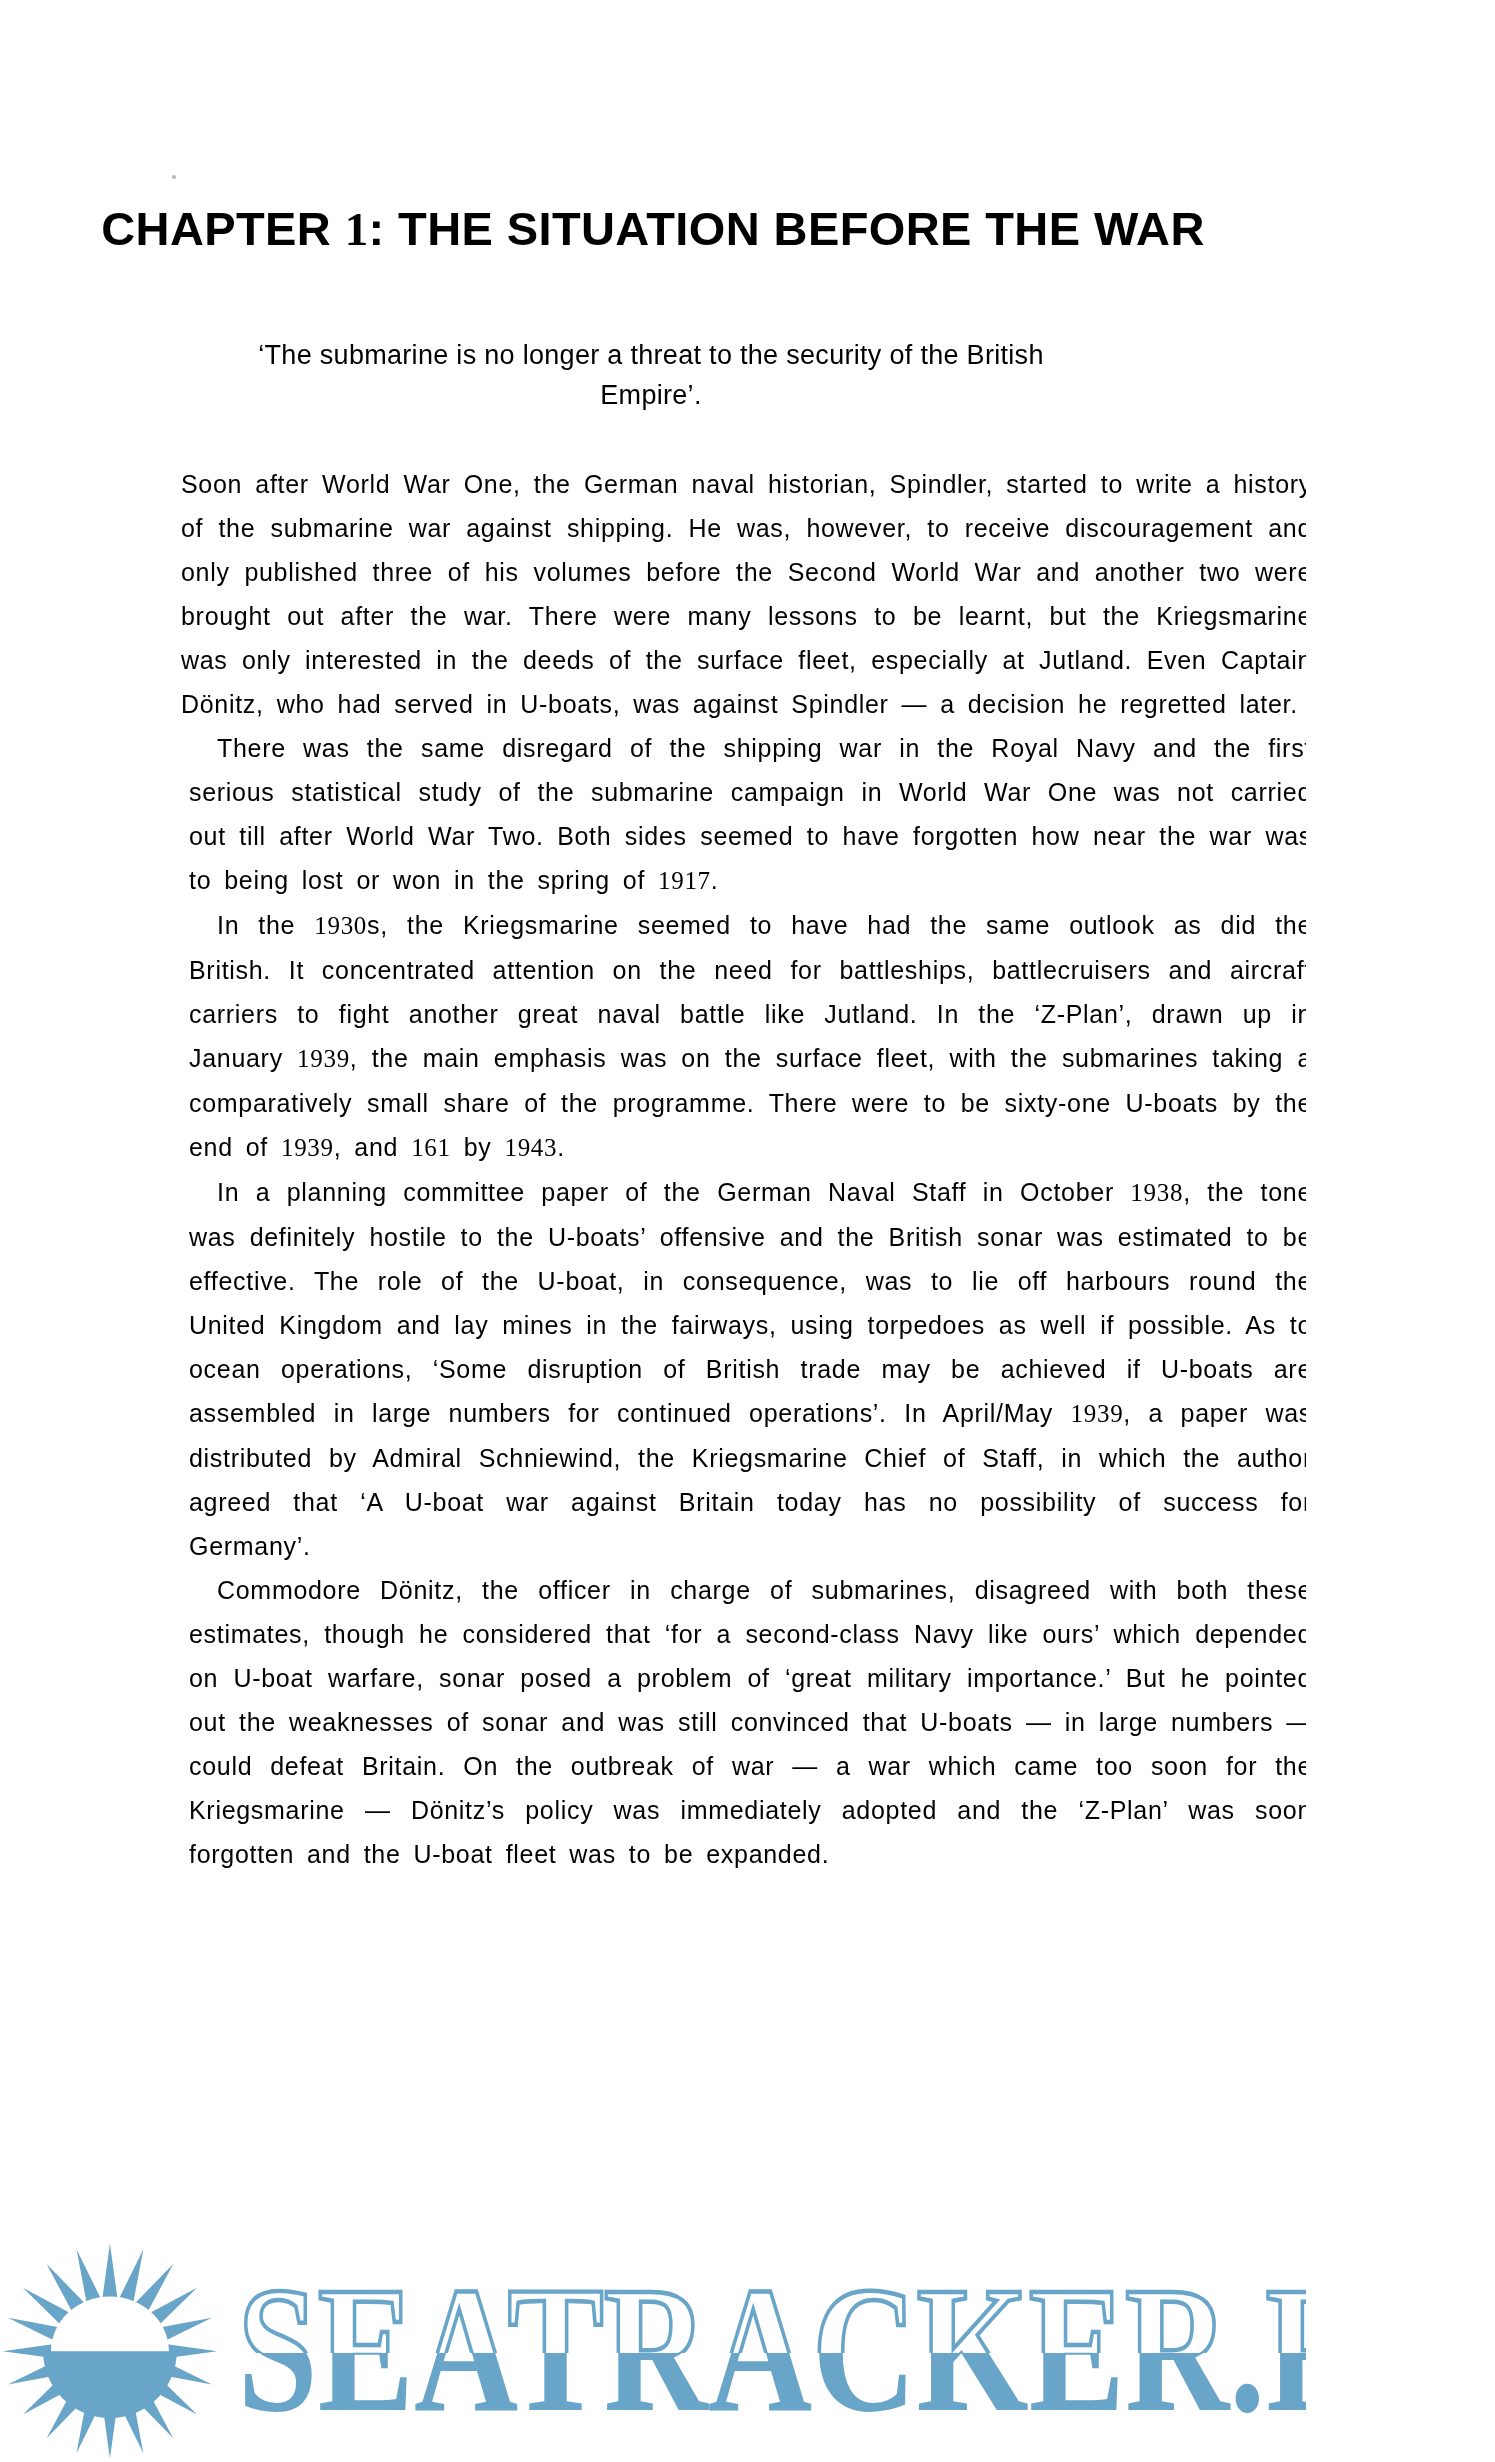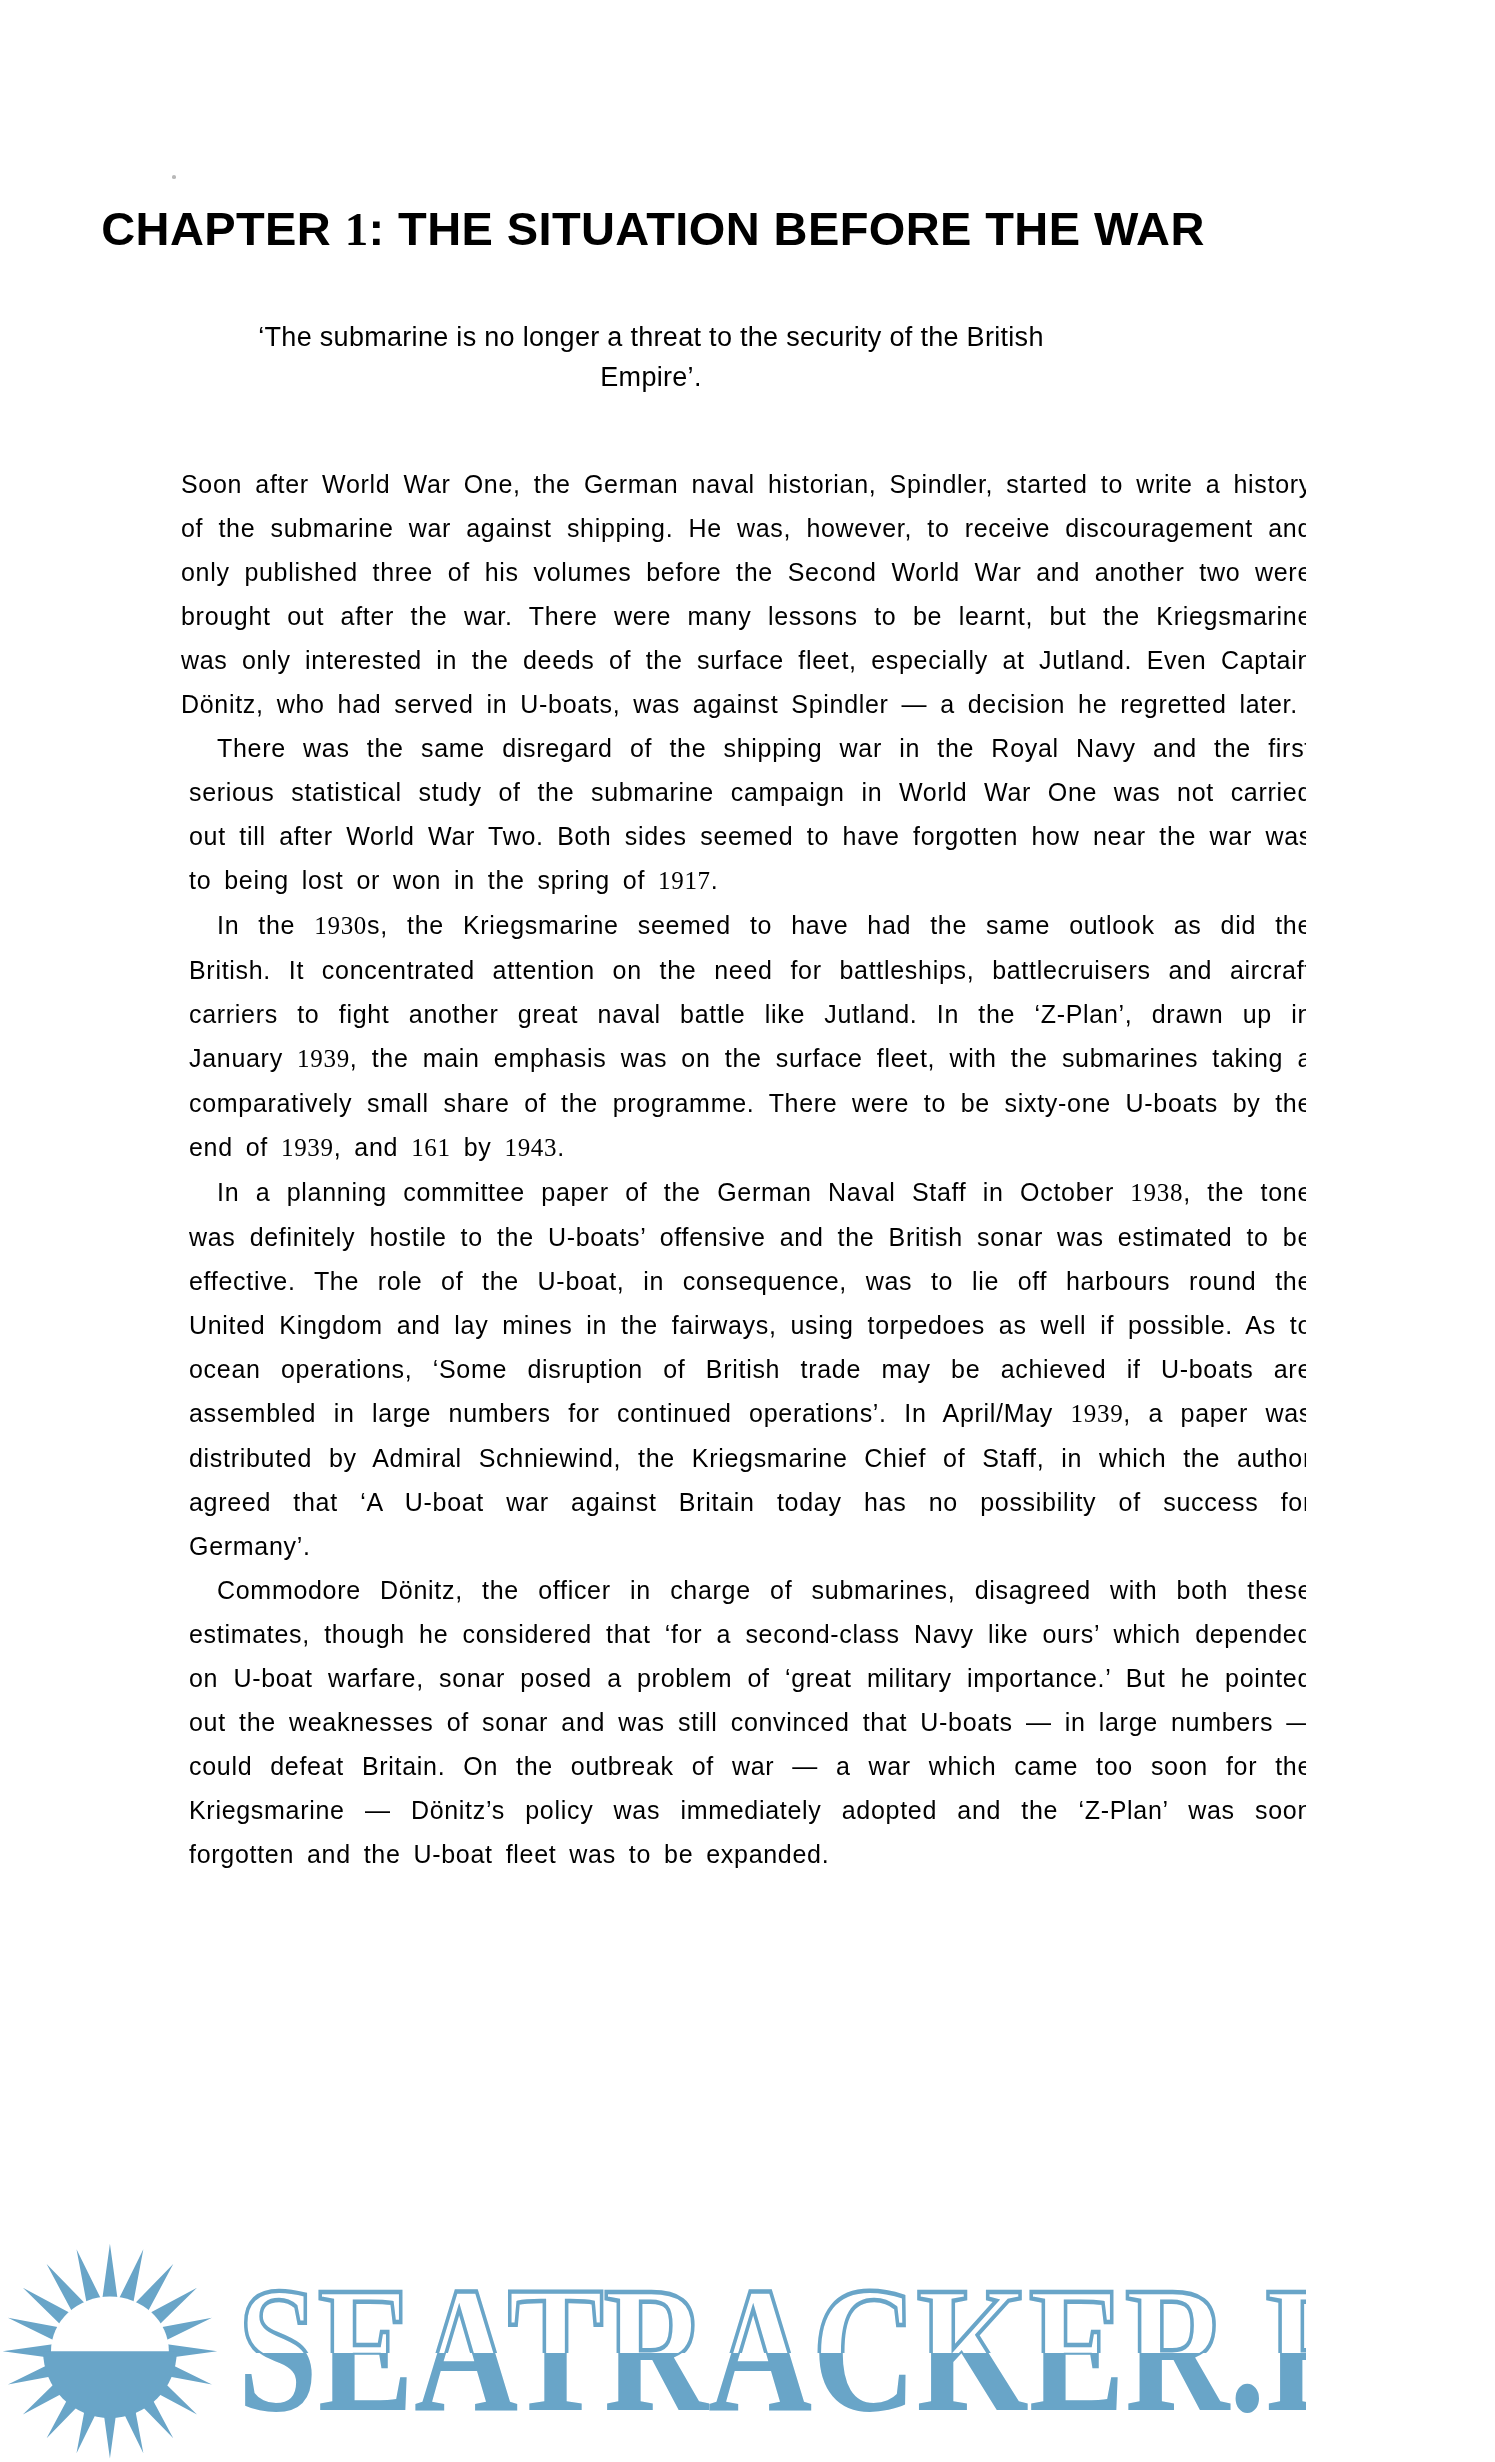--- a/index.html
+++ b/index.html
@@ -28,21 +28,21 @@
     margin: 0;
     text-align: center;
     font-weight: bold;
     font-size: 47px;
     line-height: 1;
     letter-spacing: 0.4px;
     font-family: "Liberation Sans", sans-serif;
   }
   .epigraph {
     position: absolute;
-    top: 317px;
+    top: 335px;
     left: 213px;
     right: 217px;
     font-size: 27px;
     line-height: 40px;
     letter-spacing: 0.3px;
     text-align: center;
   }
   .ep-year {
     text-align: right;
     font-family: "Liberation Serif", serif;

